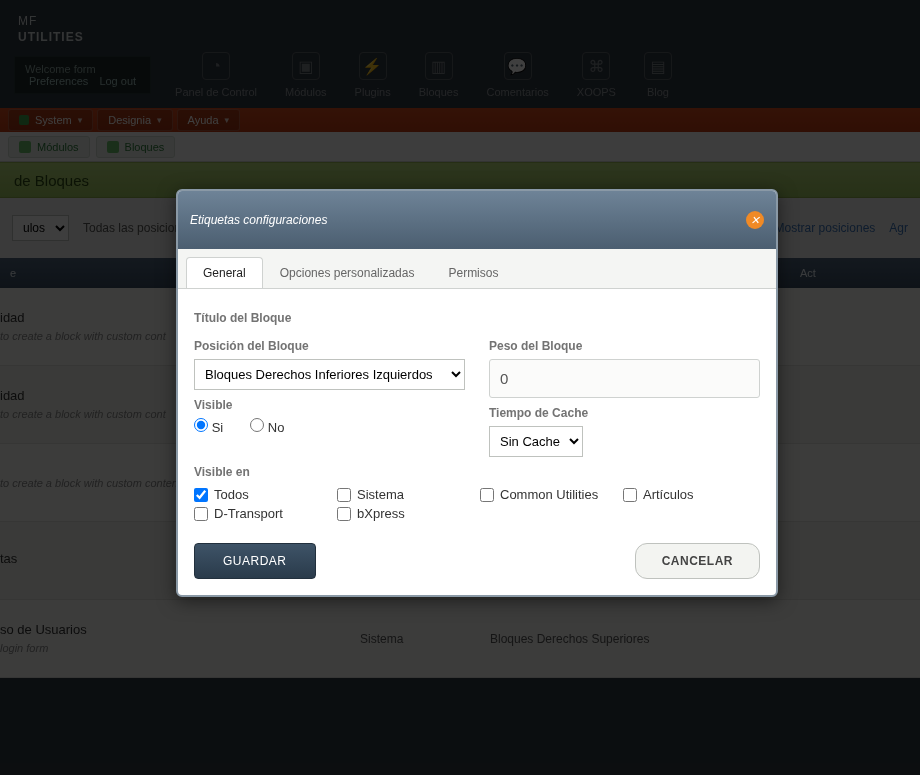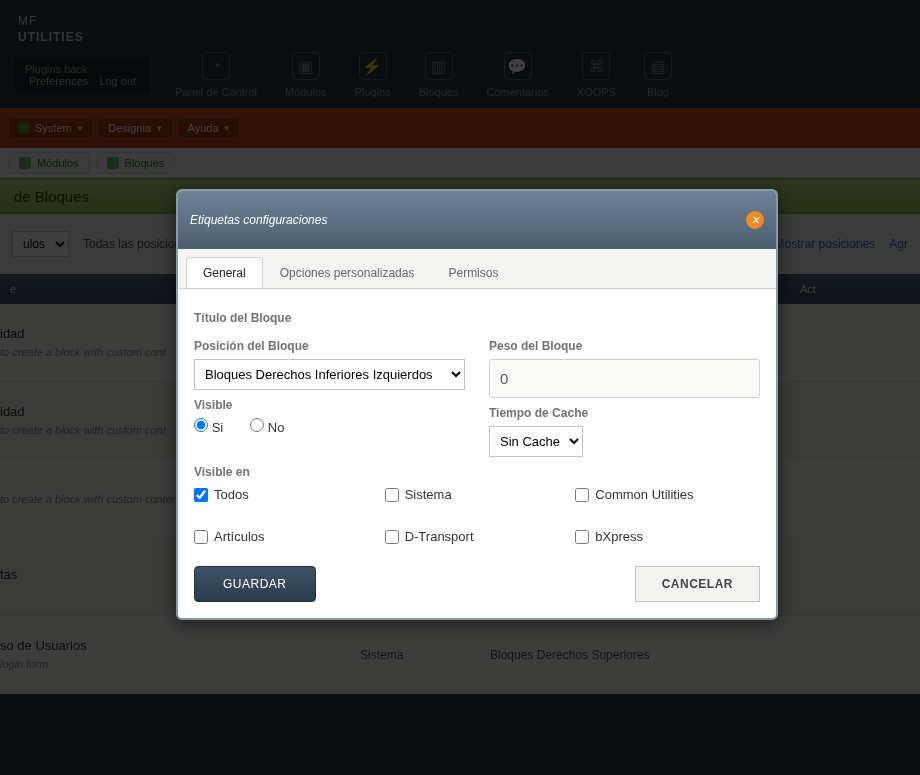--- a/index.html
+++ b/index.html
@@ -13,21 +13,21 @@
   .brand .line1{font-weight:400}
   .brand .line2{font-weight:700;margin-top:2px}
 
   .userbar{display:flex;align-items:center;padding:0 14px 10px;color:#8fa5a0;font-size:11px}
   .userbox{background:#1d2a2a;border:1px solid #2a3a38;padding:6px 10px;margin-right:18px}
   .userbox a{color:#9fbdba;text-decoration:none;margin:0 4px}
   .navicons{display:flex;gap:28px;margin-left:6px}
   .navicons .ic{display:flex;flex-direction:column;align-items:center;gap:6px;color:#8c9297;font-size:11px}
   .navicons .ic .glyph{width:28px;height:28px;border:1px solid #5b6267;border-radius:4px;display:flex;align-items:center;justify-content:center;color:#7b8186;font-size:16px}
 
-  .orange{background:linear-gradient(#d24a1f,#c23c14);height:40px;display:flex;align-items:center;padding:0 8px;gap:4px}
+  .orange{background:linear-gradient(#d24a1f,#c23c14);height:24px;display:flex;align-items:center;padding:0 8px;gap:4px}
   .orange .chip{background:rgba(0,0,0,.18);border:1px solid rgba(255,255,255,.18);border-radius:3px;color:#fff;font-size:11px;padding:4px 10px;display:flex;align-items:center;gap:6px}
   .orange .chip .arrow{font-size:9px;opacity:.8}
   .orange .chip .sq{display:inline-block;width:10px;height:10px;background:#3fa24a;border-radius:2px}
 
   .subnav{background:#f7f7f5;border-bottom:1px solid #cfd2d0;height:30px;display:flex;align-items:center;padding:0 8px;gap:6px}
   .subnav .tabbtn{font-size:11px;color:#2e7a3b;padding:4px 10px;background:#e7ede7;border:1px solid #cdd6cd;border-radius:3px;display:flex;align-items:center;gap:6px}
   .subnav .tabbtn .pz{display:inline-block;width:12px;height:12px;background:#6cbf6a;border-radius:2px}
 
   .greenbar{background:linear-gradient(#b7d77a,#9dc55e);height:36px;display:flex;align-items:center;padding:0 14px;color:#2e4a15;font-size:15px;border-top:1px solid #9abb55;border-bottom:1px solid #8aab49}
 
@@ -61,40 +61,40 @@
   .body input[type=text]{width:100%;padding:10px;border:1px solid #cfd2d0;border-radius:3px;font-size:15px;color:#555;background:#fbfbfa}
   .twocol{display:flex;gap:24px;margin-top:4px}
   .twocol>div{flex:1}
   select.big{width:100%;padding:6px;border:1px solid #bfc2be;font-size:13px;background:#fff}
   .half input{width:170px;padding:6px;border:1px solid #bfc2be;font-size:13px}
   select.small{padding:6px;border:1px solid #bfc2be;font-size:13px;background:#fff}
 
   .radios{display:flex;gap:27px;align-items:center;margin-top:4px}
   .radios label{font-size:13px;color:#333}
 
-  .chkgrid{display:grid;grid-template-columns:repeat(3,1fr);gap:27px 6px;margin-top:8px}
+  .chkgrid{display:grid;grid-template-columns:repeat(4,1fr);gap:4px 6px;margin-top:8px}
   .chkgrid label{font-size:13px;color:#333;display:flex;align-items:center;gap:6px}
   input[type=checkbox],input[type=radio]{width:14px;height:14px}
 
   .footer{display:flex;justify-content:space-between;padding:10px 16px 16px}
   .btn-save{background:linear-gradient(#3e5367,#2a3b4b);color:#fff;border:1px solid #22303d;border-radius:4px;padding:10px 28px;font-size:12px;font-weight:normal;letter-spacing:.5px;cursor:pointer}
-  .btn-cancel{background:#f3f4f1;color:#444;border:1px solid #bfc2be;border-radius:0;padding:10px 26px;font-size:12px;font-weight:bold;letter-spacing:.5px;cursor:pointer}
+  .btn-cancel{background:#f3f4f1;color:#444;border:1px solid #bfc2be;border-radius:12px;padding:10px 26px;font-size:12px;font-weight:bold;letter-spacing:.5px;cursor:pointer}
 </style>
 </head>
 <body>
 
 <div class="bg">
   <div class="brand">
     <div class="line1">MF</div>
     <div class="line2">UTILITIES</div>
   </div>
 
   <div class="userbar">
     <div class="userbox">
-      <span>Plugins back</span><br>
+      <span>Welcome form</span><br>
       <a>Preferences</a>
       <a>Log out</a>
     </div>
     <div class="navicons">
       <div class="ic">
           <span class="glyph">◔</span>
           <span>Panel de Control</span>
         </div>
       <div class="ic">
           <span class="glyph">▣</span>

